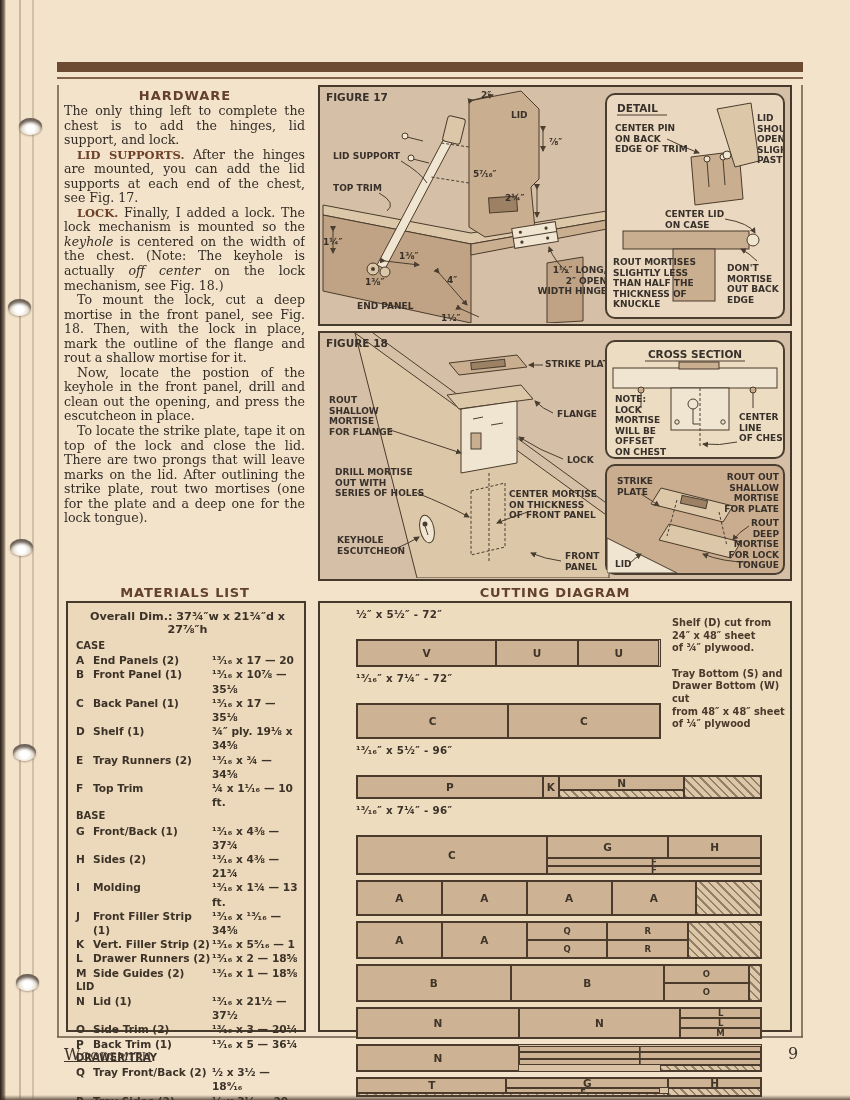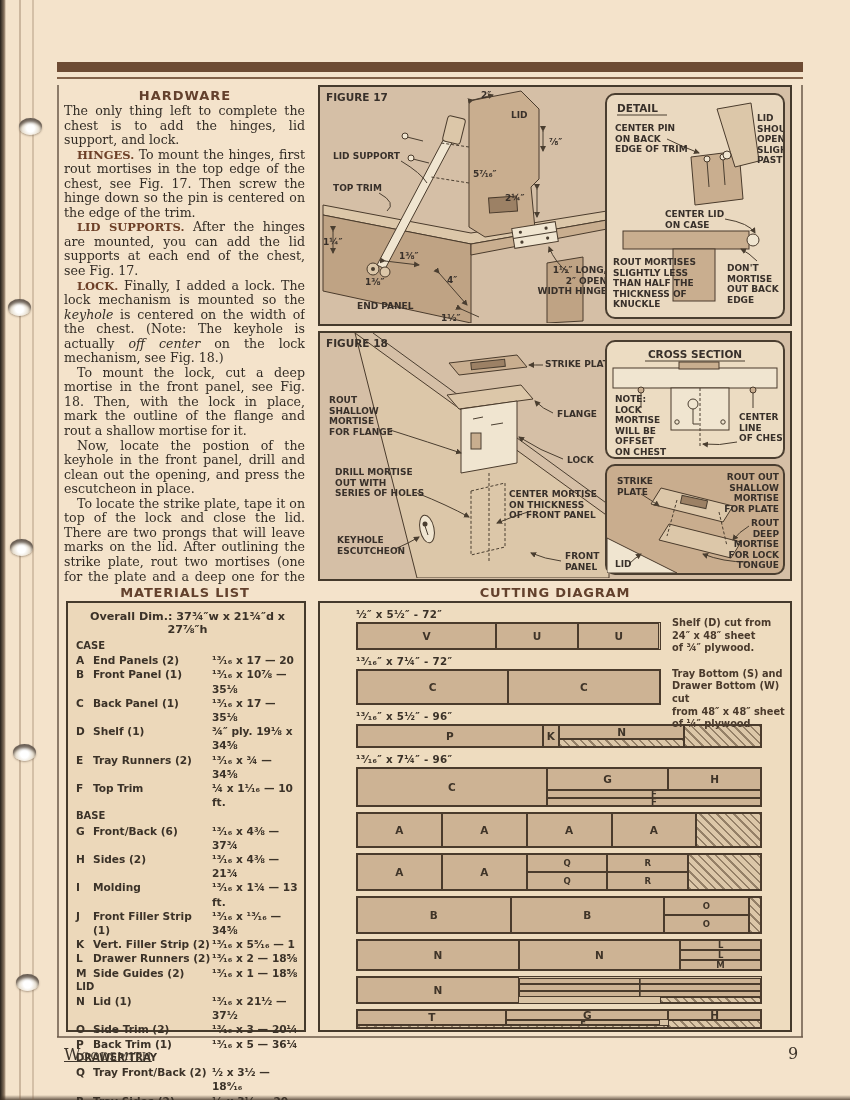--- a/index.html
+++ b/index.html
@@ -63,21 +63,21 @@
   .wood-mid{fill:#c9ae8f;stroke:#4a3b2c;stroke-width:1;}
   .wood-dark{fill:#bfa384;stroke:#4a3b2c;stroke-width:1;}
   .wood-pale{fill:#f0e5d0;stroke:#4a3b2c;stroke-width:1;}
   .wood-notch{fill:#9c8165;stroke:#4a3b2c;stroke-width:1;}
   
   .cut-title{position:absolute;left:318px;top:585px;width:474px;margin:0;text-align:center;
         font-size:13px;font-weight:bold;letter-spacing:.8px;color:#63412d;}
   .cut-box{position:absolute;left:318px;top:601px;width:474px;height:431px;box-sizing:border-box;
         border:2px solid #453a2c;background:#eedcbf;}
   .boards{position:absolute;left:36px;top:5px;width:406px;}
-  .b-dim{height:13px;margin-bottom:1px;font-size:10.3px;font-weight:bold;color:#3b3228;letter-spacing:.3px;}
+  .b-dim{height:13px;margin-bottom:18px;font-size:10.3px;font-weight:bold;color:#3b3228;letter-spacing:.3px;}
   .board{position:relative;margin-bottom:5px;background:#d9c3a4;border:1px solid #4a3b2c;box-sizing:border-box;}
   .piece{position:absolute;box-sizing:border-box;border:1px solid #4a3b2c;background:#cdb394;
         display:flex;align-items:center;justify-content:center;
         font-size:10.5px;font-weight:bold;color:#3f3428;overflow:hidden;}
   .piece.thin{font-size:8.5px;line-height:1;}
   .piece.hatch{background:repeating-linear-gradient(45deg,rgba(90,70,50,.55) 0 1.5px,rgba(0,0,0,0) 1.5px 6px),#dcc7a8;}
   .cut-notes{position:absolute;left:352px;top:14px;width:120px;}
   .note{font-size:9.8px;font-weight:bold;color:#4a3a2c;line-height:12.6px;white-space:pre-line;margin-bottom:13px;}
 </style>
 </head>
@@ -97,21 +97,20 @@
 
   <div class="top-bar"></div>
   <div class="top-line"></div>
   <div class="frame-left"></div>
   <div class="frame-right"></div>
   <div class="frame-bottom"></div>
 
   <h2 class="hw-title">HARDWARE</h2>
   <div class="hw-paras" id="hw-paras">
       <p class=""><span>The only thing left to complete the chest is to add the hinges, lid support, and lock.</span></p>
-      <p class="ind"><span class="lead">HINGES.</span><span> To mount the hinges, first rout mortises in the top edge of the chest, see Fig. 17. Then screw the hinge down so the pin is centered on the edge of the trim.</span></p>
       <p class="ind"><span class="lead">LID SUPPORTS.</span><span> After the hinges are mounted, you can add the lid supports at each end of the chest, see Fig. 17.</span></p>
       <p class="ind"><span class="lead">LOCK.</span><span> Finally, I added a lock. The lock mechanism is mounted so the </span><span class="i">keyhole</span><span> is centered on the width of the chest. (Note: The keyhole is actually </span><span class="i">off center</span><span> on the lock mechanism, see Fig. 18.)</span></p>
       <p class="ind"><span>To mount the lock, cut a deep mortise in the front panel, see Fig. 18. Then, with the lock in place, mark the outline of the flange and rout a shallow mortise for it.</span></p>
       <p class="ind"><span>Now, locate the postion of the keyhole in the front panel, drill and clean out the opening, and press the escutcheon in place.</span></p>
       <p class="ind"><span>To locate the strike plate, tape it on top of the lock and close the lid. There are two prongs that will leave marks on the lid. After outlining the strike plate, rout two mortises (one for the plate and a deep one for the lock tongue).</span></p>
     </div>
 
   <h2 class="mat-title">MATERIALS LIST</h2>
   <div class="mat-box">
     <div class="mat-overall">Overall Dim.: 37¾″w x 21¾″d x 27⅞″h</div>
@@ -143,21 +142,21 @@
           <span>¹³⁄₁₆ x ¾ — 34⅝</span>
         </div>
         <div class="mat-row">
           <span>F</span>
           <span>Top Trim</span>
           <span>¼  x 1¹⁄₁₆ — 10 ft.</span>
         </div>
         <div class="mat-sec">BASE</div>
         <div class="mat-row">
           <span>G</span>
-          <span>Front/Back (6)</span>
+          <span>Front/Back (1)</span>
           <span>¹³⁄₁₆ x 4⅜ — 37¾</span>
         </div>
         <div class="mat-row">
           <span>H</span>
           <span>Sides (2)</span>
           <span>¹³⁄₁₆ x 4⅜ — 21¾</span>
         </div>
         <div class="mat-row">
           <span>I</span>
           <span>Molding</span>

